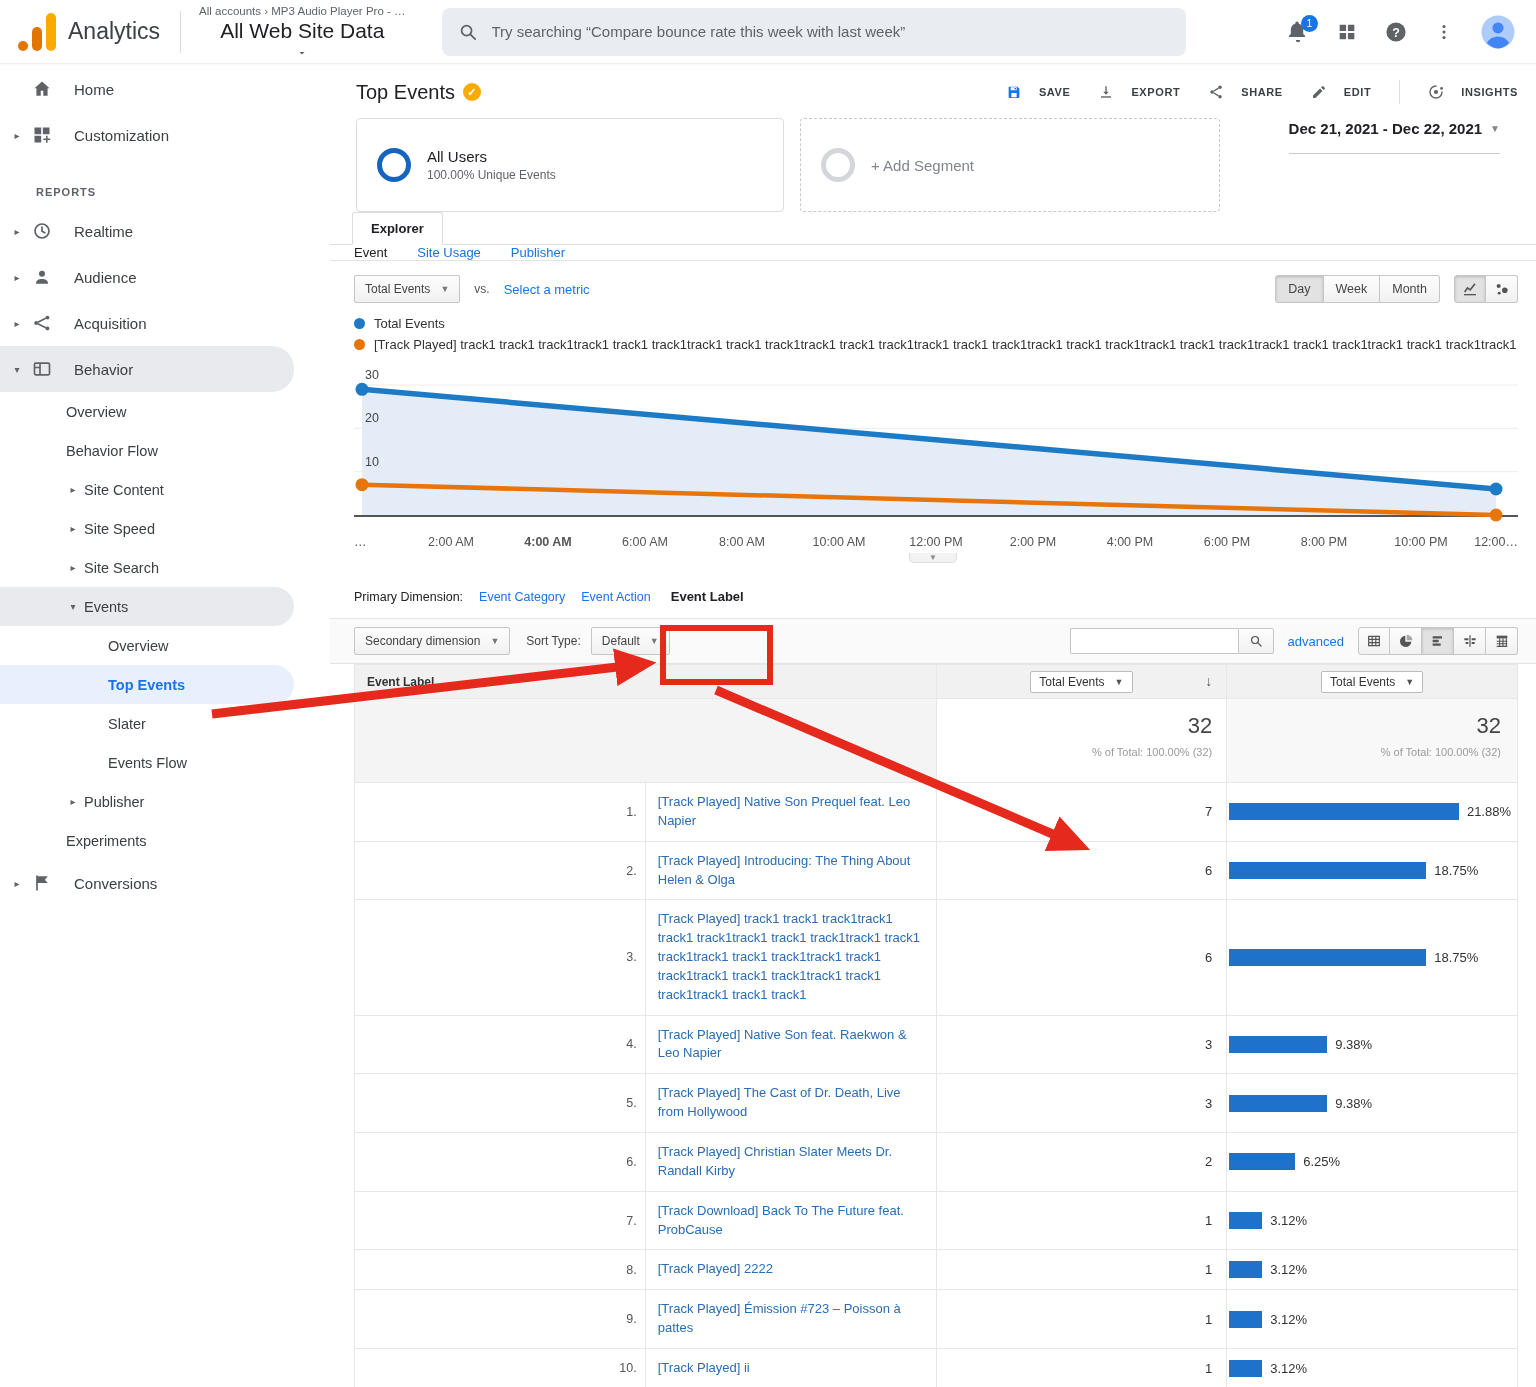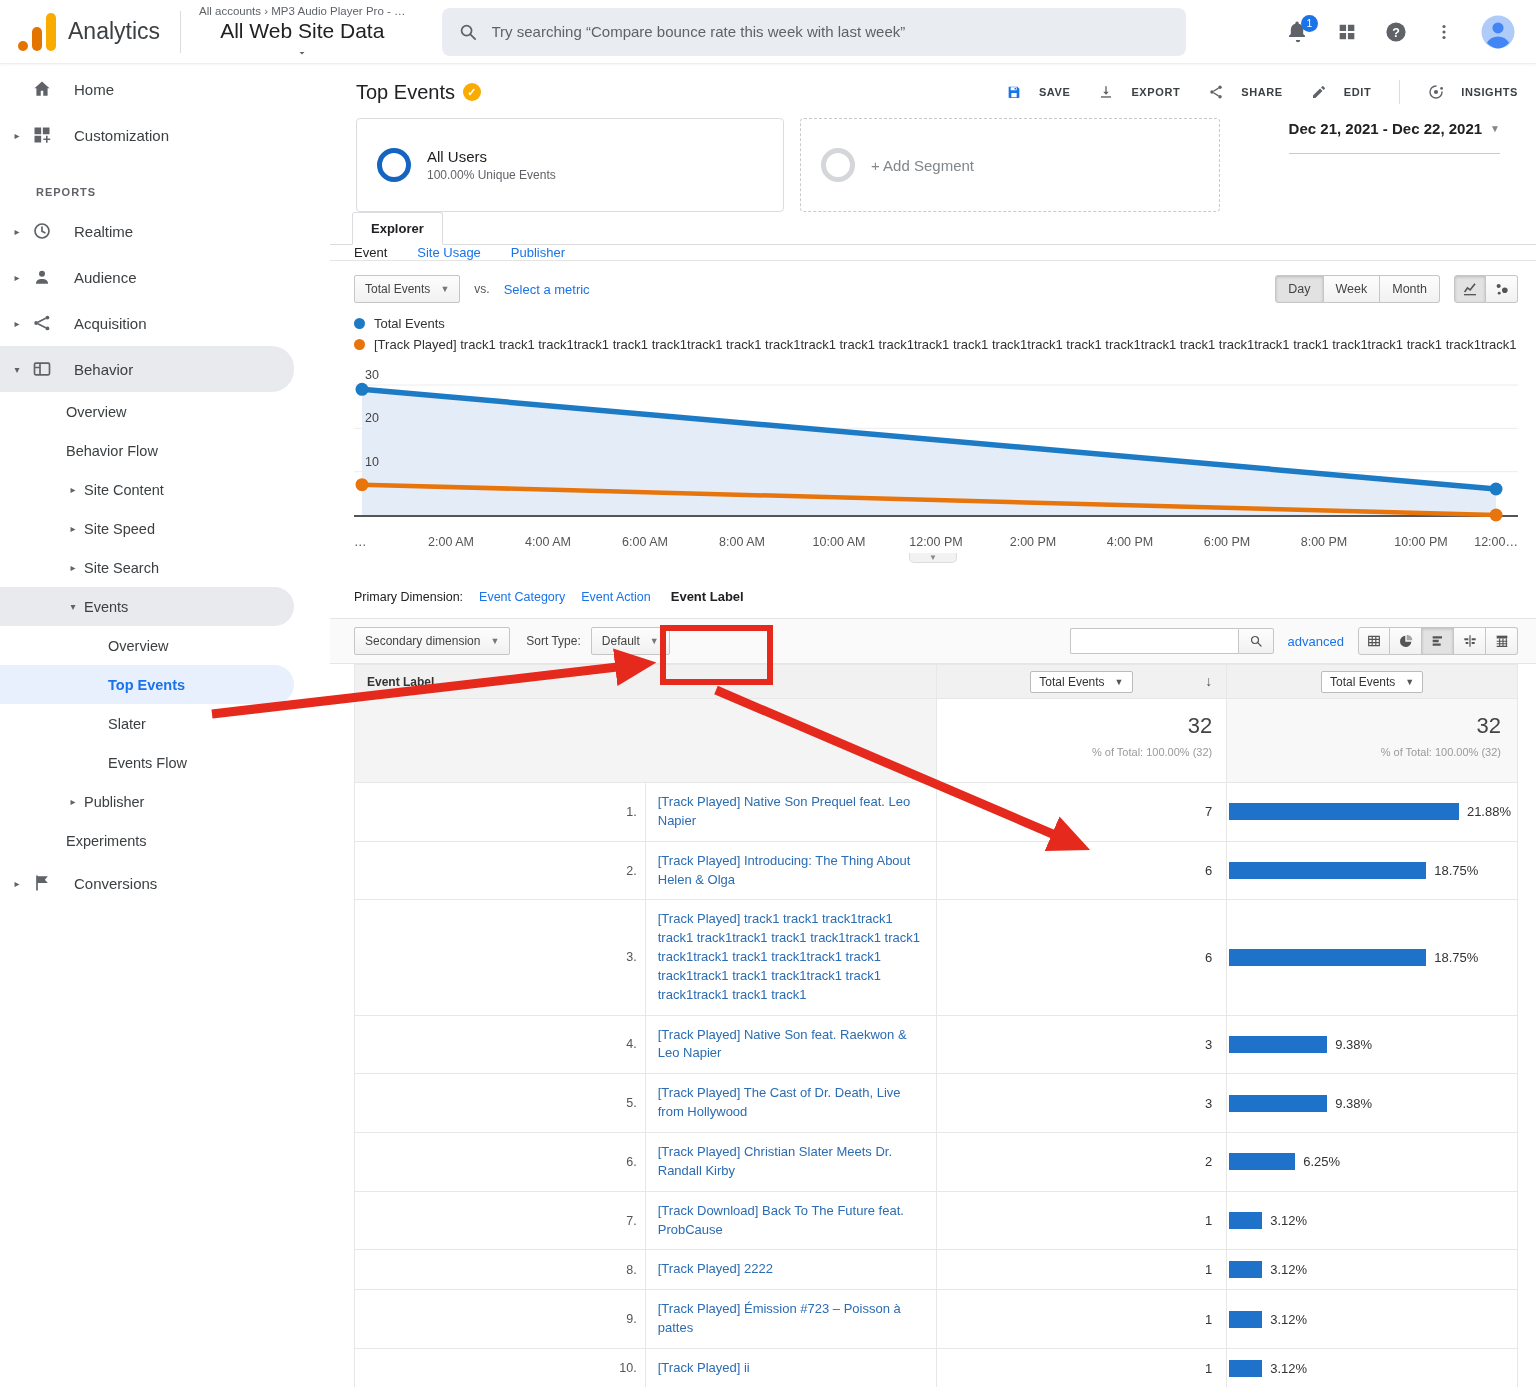--- a/index.html
+++ b/index.html
@@ -473,21 +473,21 @@
           <line x1="8" y1="30.333333333333343" x2="1142" y2="130" stroke="#1d7ac5" stroke-width="5.5"></line>
           <circle cx="8" cy="30.333333333333343" r="6.5" fill="#1d7ac5"></circle>
           <circle cx="1142" cy="130" r="6.5" fill="#1d7ac5"></circle>
           <text x="11" y="20" font-size="12.5" fill="#444" font-family="Liberation Sans, sans-serif">30</text>
           <text x="11" y="63.33333333333334" font-size="12.5" fill="#444" font-family="Liberation Sans, sans-serif">20</text>
           <text x="11" y="106.66666666666667" font-size="12.5" fill="#444" font-family="Liberation Sans, sans-serif">10</text>
         </svg>
       <div class="xlabels" id="xlabels">
           <span style="left: 0%; transform: none;">…</span>
           <span style="left: 8.33333%; transform: translateX(-50%);">2:00 AM</span>
-          <span style="left: 16.6667%; transform: translateX(-50%);">4:00 AM</span>
+          <span style="left: 16.6667%; transform: translateX(-50%); font-weight: bold;">4:00 AM</span>
           <span style="left: 25%; transform: translateX(-50%);">6:00 AM</span>
           <span style="left: 33.3333%; transform: translateX(-50%);">8:00 AM</span>
           <span style="left: 41.6667%; transform: translateX(-50%);">10:00 AM</span>
           <span style="left: 50%; transform: translateX(-50%);">12:00 PM</span>
           <span style="left: 58.3333%; transform: translateX(-50%);">2:00 PM</span>
           <span style="left: 66.6667%; transform: translateX(-50%);">4:00 PM</span>
           <span style="left: 75%; transform: translateX(-50%);">6:00 PM</span>
           <span style="left: 83.3333%; transform: translateX(-50%);">8:00 PM</span>
           <span style="left: 91.6667%; transform: translateX(-50%);">10:00 PM</span>
           <span style="left: 100%; transform: translateX(-100%);">12:00…</span>

